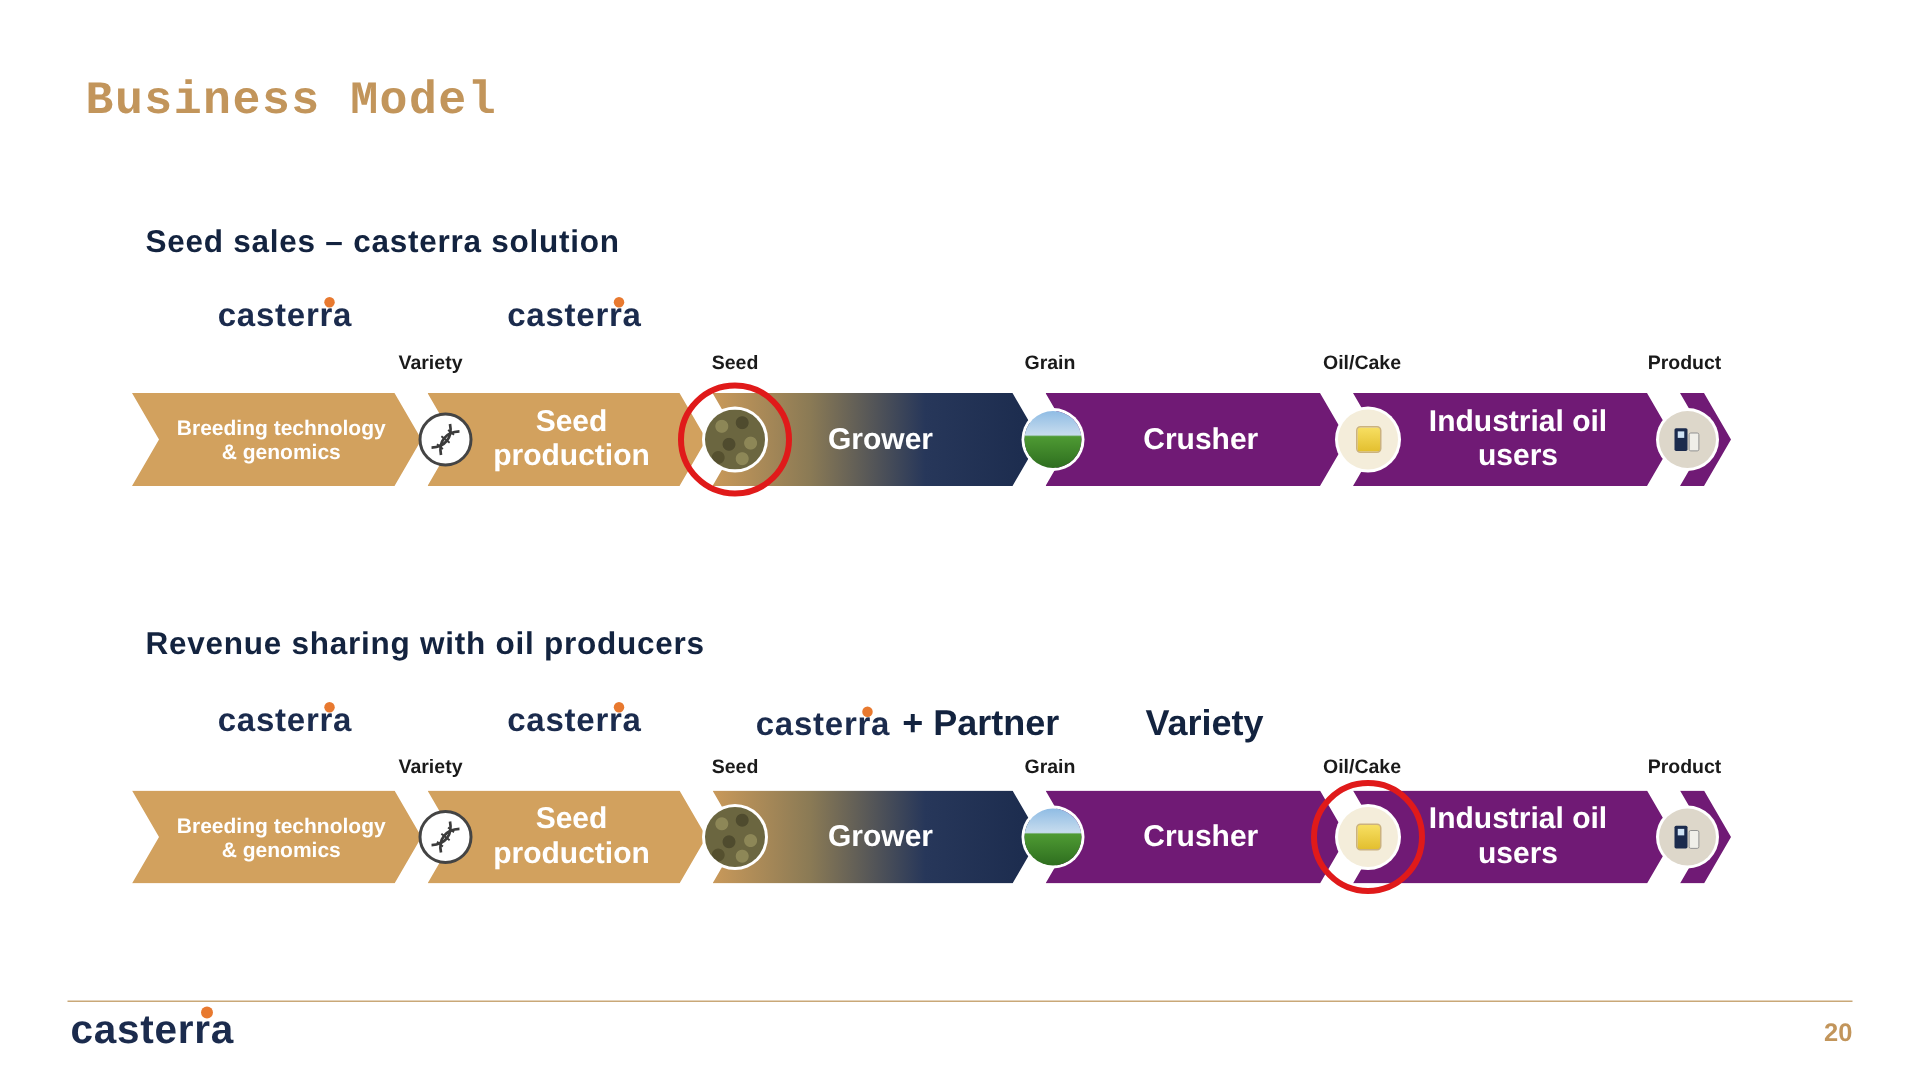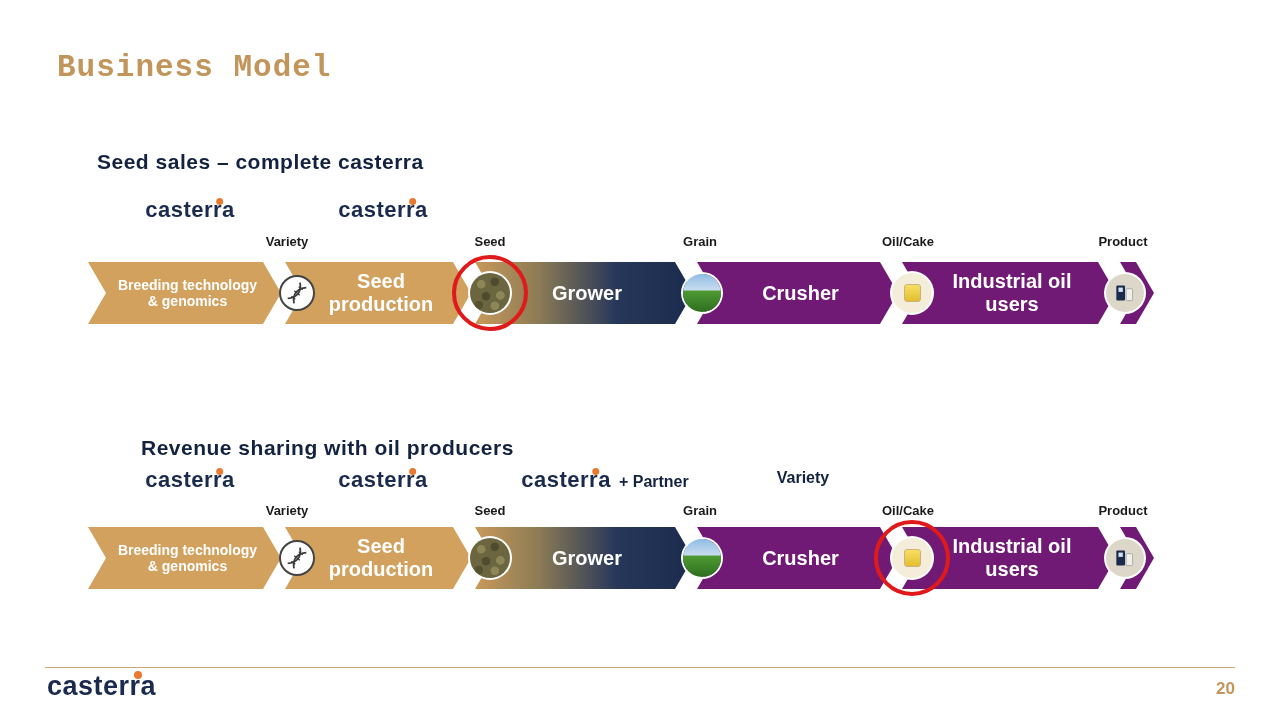--- a/index.html
+++ b/index.html
@@ -10,37 +10,37 @@
   }
   .page-title {
     position:absolute; left:57px; top:50px; font-size:31px; font-weight:bold;
     color:#C2955B; letter-spacing:1px;font-family:Liberation Mono, monospace;
   }
   .section-heading {
     position:absolute; left:97px; font-size:21px; font-weight:bold; color:#13233F;
     letter-spacing:0.5px;
   }
   .heading-1 { top:150px; }
-  .heading-2 { top:436px;margin-left:44px; }
+  .heading-2 { top:418px; }
 
   
   .cast-logo {
     position:relative; display:inline-block; font-weight:bold; color:#1B2B4D;
     font-size:22px; letter-spacing:0.5px; line-height:1;
   }
   .cast-logo::after {
     content:""; position:absolute; width:7px; height:7px; border-radius:50%;
     background:#E8792F; top:-1px; right:12px;
   }
   .footer-logo-text { font-size:27px; }
   .footer-logo-text::after { width:8px; height:8px; right:14px; top:-2px; }
 
   .logo-row { position:absolute; left:88px; width:1066px; height:30px; }
   .logo-pos { position:absolute; transform:translateX(-50%); white-space:nowrap; display:flex; align-items:baseline; gap:8px; }
-  .partner-text { font-size:16px; font-weight:bold; color:#13233F; }
+  .partner-text { font-size:24px; font-weight:bold; color:#13233F; }
 
   .label-row { position:absolute; left:88px; width:1066px; height:18px; }
   .stage-label {
     position:absolute; transform:translateX(-50%); font-size:13px; font-weight:bold;
     color:#1a1a1a; white-space:nowrap;
   }
 
   
   .chev-row { position:absolute; left:88px; width:1066px; height:62px; display:flex; column-gap:4px; }
   .chev {
@@ -101,21 +101,21 @@
   .footer-logo { position:absolute; left:47px; top:673px; }
   .page-number { position:absolute; right:45px; top:679px; font-size:17px; font-weight:bold; color:#C2955B; }
 </style>
 </head>
 <body>
 
 <div class="slide">
 
   <div class="page-title">Business Model</div>
 
-  <div class="section-heading heading-1">Seed sales – complete casterra</div>
+  <div class="section-heading heading-1">Seed sales – casterra solution</div>
 
   <div class="logo-row" style="top:199px;">
     <div class="logo-pos" style="left:102px;">
       <span class="cast-logo">casterra</span>
     </div>
     <div class="logo-pos" style="left:295px;">
       <span class="cast-logo">casterra</span>
     </div>
   </div>
 

